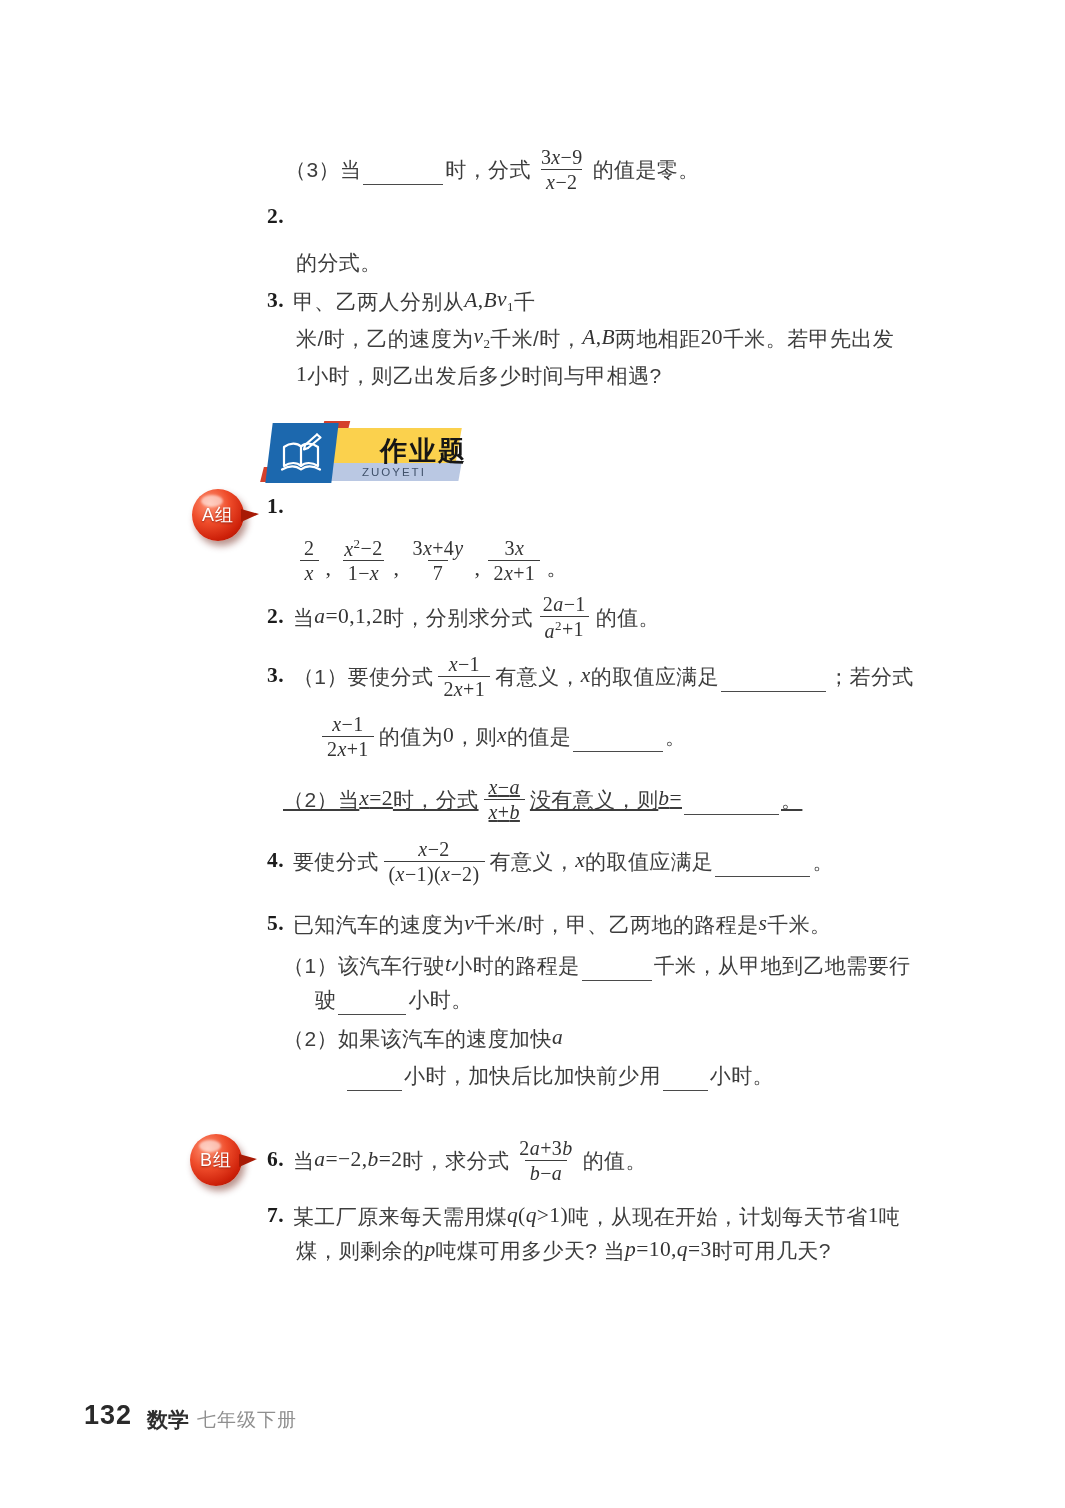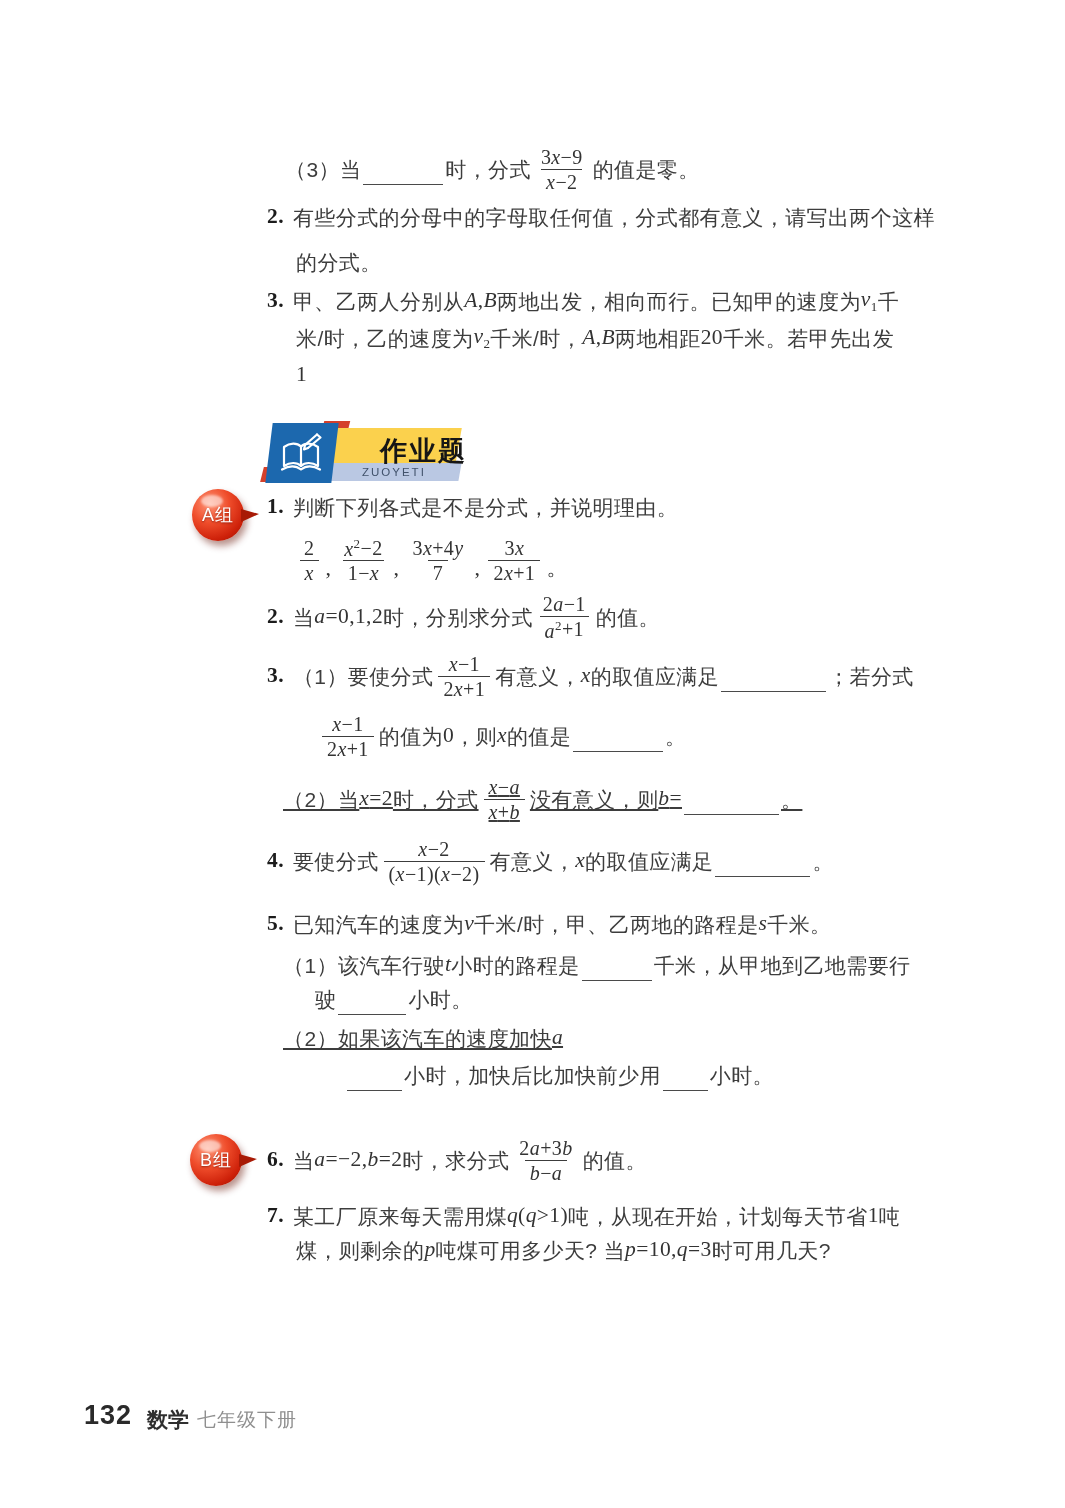--- a/index.html
+++ b/index.html
@@ -108,52 +108,50 @@
           </span>
           <span class="fden">
             <span class="seg-var">x</span>
             <span class="seg-math">−2</span>
           </span>
         </span>
         <span class="seg-txt">的值是零。</span>
       </div>
       <div class="row plain" style="left: 267px; top: 202px;">
         <span class="num">2.</span>
-        <span class="seg-txt">有些分式的分母中的字母取任何值，分式都有意义，请写出两个这样</span>
       </div>
       <div class="row plain" style="left: 296px; top: 247px;">
         <span class="seg-txt">的分式。</span>
       </div>
       <div class="row plain" style="left: 267px; top: 286px;">
         <span class="num">3.</span>
         <span class="seg-txt">甲、乙两人分别从</span>
         <span class="seg-var">A</span>
         <span class="seg-math">,</span>
         <span class="seg-var">B</span>
-        <span class="seg-txt">两地出发，相向而行。已知甲的速度为</span>
         <span class="seg-var">v<sub>1</sub></span>
         <span class="seg-txt">千</span>
       </div>
       <div class="row plain" style="left: 296px; top: 323px;">
         <span class="seg-txt">米/时，乙的速度为</span>
         <span class="seg-var">v<sub>2</sub></span>
         <span class="seg-txt">千米/时，</span>
         <span class="seg-var">A</span>
         <span class="seg-math">,</span>
         <span class="seg-var">B</span>
         <span class="seg-txt">两地相距</span>
         <span class="seg-math">20</span>
         <span class="seg-txt">千米。若甲先出发</span>
       </div>
       <div class="row plain" style="left: 296px; top: 360px;">
         <span class="seg-math">1</span>
+        <span class="seg-txt">小时，则乙出发后多少时间与甲相遇?</span>
       </div>
       <div class="row plain" style="left: 267px; top: 492px;">
         <span class="num">1.</span>
-        <span class="seg-txt">判断下列各式是不是分式，并说明理由。</span>
       </div>
       <div class="row frow" style="left: 294px; top: 534px;">
         <span class="frac">
           <span class="fnum">
             <span class="seg-math">2</span>
           </span>
           <span class="fden">
             <span class="seg-var">x</span>
           </span>
         </span>
@@ -311,21 +309,21 @@
         <span class="seg-var">t</span>
         <span class="seg-txt">小时的路程是</span>
         <span class="blank" style="width: 70px;"></span>
         <span class="seg-txt">千米，从甲地到乙地需要行</span>
       </div>
       <div class="row plain" style="left: 315px; top: 984px;">
         <span class="seg-txt">驶</span>
         <span class="blank" style="width: 68px;"></span>
         <span class="seg-txt">小时。</span>
       </div>
-      <div class="row plain" style="left: 283px; top: 1023px; text-decoration: underline;">
+      <div class="row plain" style="left: 283px; top: 1023px;">
         <span class="seg-txt">（2）如果该汽车的速度加快</span>
         <span class="seg-var">a</span>
       </div>
       <div class="row plain" style="left: 345px; top: 1060px;">
         <span class="blank" style="width: 55px;"></span>
         <span class="seg-txt">小时，加快后比加快前少用</span>
         <span class="blank" style="width: 45px;"></span>
         <span class="seg-txt">小时。</span>
       </div>
       <div class="row frow" style="left: 267px; top: 1134px;">

